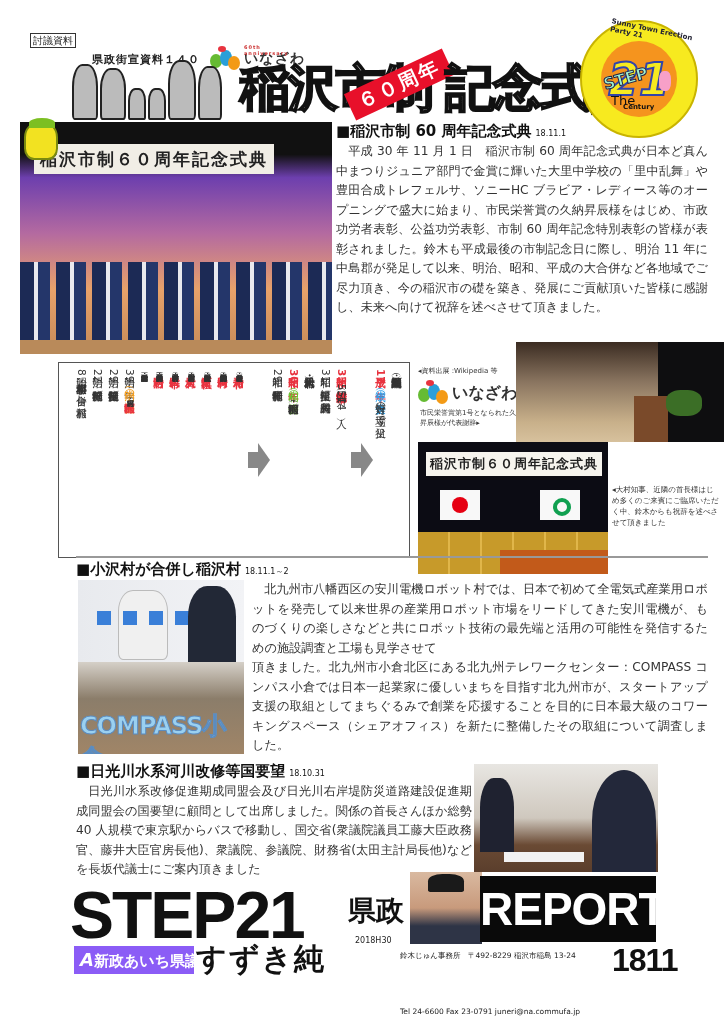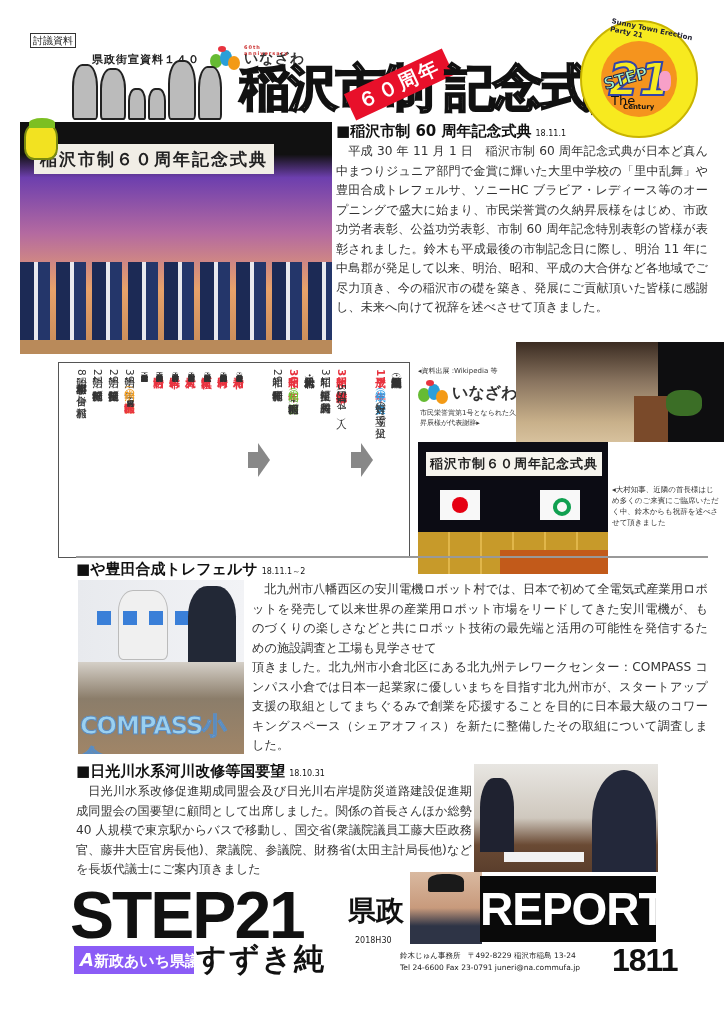--- a/index.html
+++ b/index.html
@@ -78,21 +78,21 @@
 .step21{left:70px;top:880px;font-size:66px;font-weight:900;color:#111;letter-spacing:-2px;line-height:70px;font-family:"Liberation Sans",sans-serif}
 .kensei{left:348px;top:892px;font-size:28px;font-weight:900;color:#111}
 .year{left:355px;top:936px;font-size:8px;font-weight:normal;color:#222}
 .portrait{left:410px;top:872px;width:72px;height:72px;background:linear-gradient(180deg,#d9b9a0 0,#c89a7c 50%,#2e3446 75%,#2e3446 100%);overflow:hidden}
 .portrait::before{content:"";position:absolute;left:18px;top:2px;width:36px;height:18px;background:#1a1a1a;border-radius:40% 40% 10% 10%}
 .report{left:480px;top:876px;width:176px;height:66px;background:#0a0a0a;color:#fff;font-size:46px;font-weight:bold;text-align:right;line-height:66px;font-family:"Liberation Sans",sans-serif;letter-spacing:-1px}
 .party{left:74px;top:946px;width:120px;height:28px;background:#8b5cf6;color:#fff;font-size:15px;font-weight:bold;line-height:28px;padding-left:6px;white-space:nowrap}
 .party .pi{font-style:italic;font-size:18px}
 .name{left:196px;top:942px;font-size:30px;font-weight:900;color:#111;letter-spacing:2px;line-height:34px}
 .office{left:400px;top:950px;font-size:7.5px;color:#222;line-height:11px}
-.office2{left:400px;top:963px;font-size:7.5px;color:#222}
+.office2{left:400px;top:1007px;font-size:7.5px;color:#222}
 .issue{left:612px;top:942px;font-size:32px;font-weight:bold;color:#111;font-family:"Liberation Sans",sans-serif;letter-spacing:-1px}
 .sep{left:76px;top:556px;width:632px;height:2px;background:#999}
 </style>
 </head>
 <body>
 
 <div class="abs tag">討議資料</div>
 <div class="abs series logo">
   <span>県政街宣資料１４０</span>
   <span class="mark" style="margin-left:6px">
@@ -184,21 +184,21 @@
   <div class="sign">稲沢市制６０周年記念式典</div>
   <div class="flag jp" style="left:22px"></div>
   <div class="flag city" style="left:122px"></div>
   <div class="gold"></div>
     <div class="lectern"></div>
 </div>
 <div class="abs capt2">◂大村知事、近隣の首長様はじめ多くのご来賓にご臨席いただく中、鈴木からも祝辞を述べさせて頂きました</div>
 
 <div class="abs sep"></div>
 
-<h2 class="abs h2pos"><span>■や豊田合成トレフェルサ</span><span class="date">18.11.1～2</span></h2>
+<h2 class="abs h2pos"><span>■小沢村が合併し稲沢村</span><span class="date">18.11.1～2</span></h2>
 <div class="abs photo4">
     <div class="robot"></div>
     <div class="man"></div>
   </div>
 <div class="abs photo5">
     <div class="compass">COMPASS小倉</div>
   </div>
 <p class="abs p body2">北九州市八幡西区の安川電機ロボット村では、日本で初めて全電気式産業用ロボットを発売して以来世界の産業用ロボット市場をリードしてきた安川電機が、ものづくりの楽しさなどと共にロボット技術の最先端と活用の可能性を発信するための施設調査と工場も見学させて</p>
 <p class="abs p body2b">頂きました。北九州市小倉北区にある北九州テレワークセンター：COMPASS コンパス小倉では日本一起業家に優しいまちを目指す北九州市が、スタートアップ支援の取組としてまちぐるみで創業を応援することを目的に日本最大級のコワーキングスペース（シェアオフィス）を新たに整備したその取組について調査しました。</p>
 

